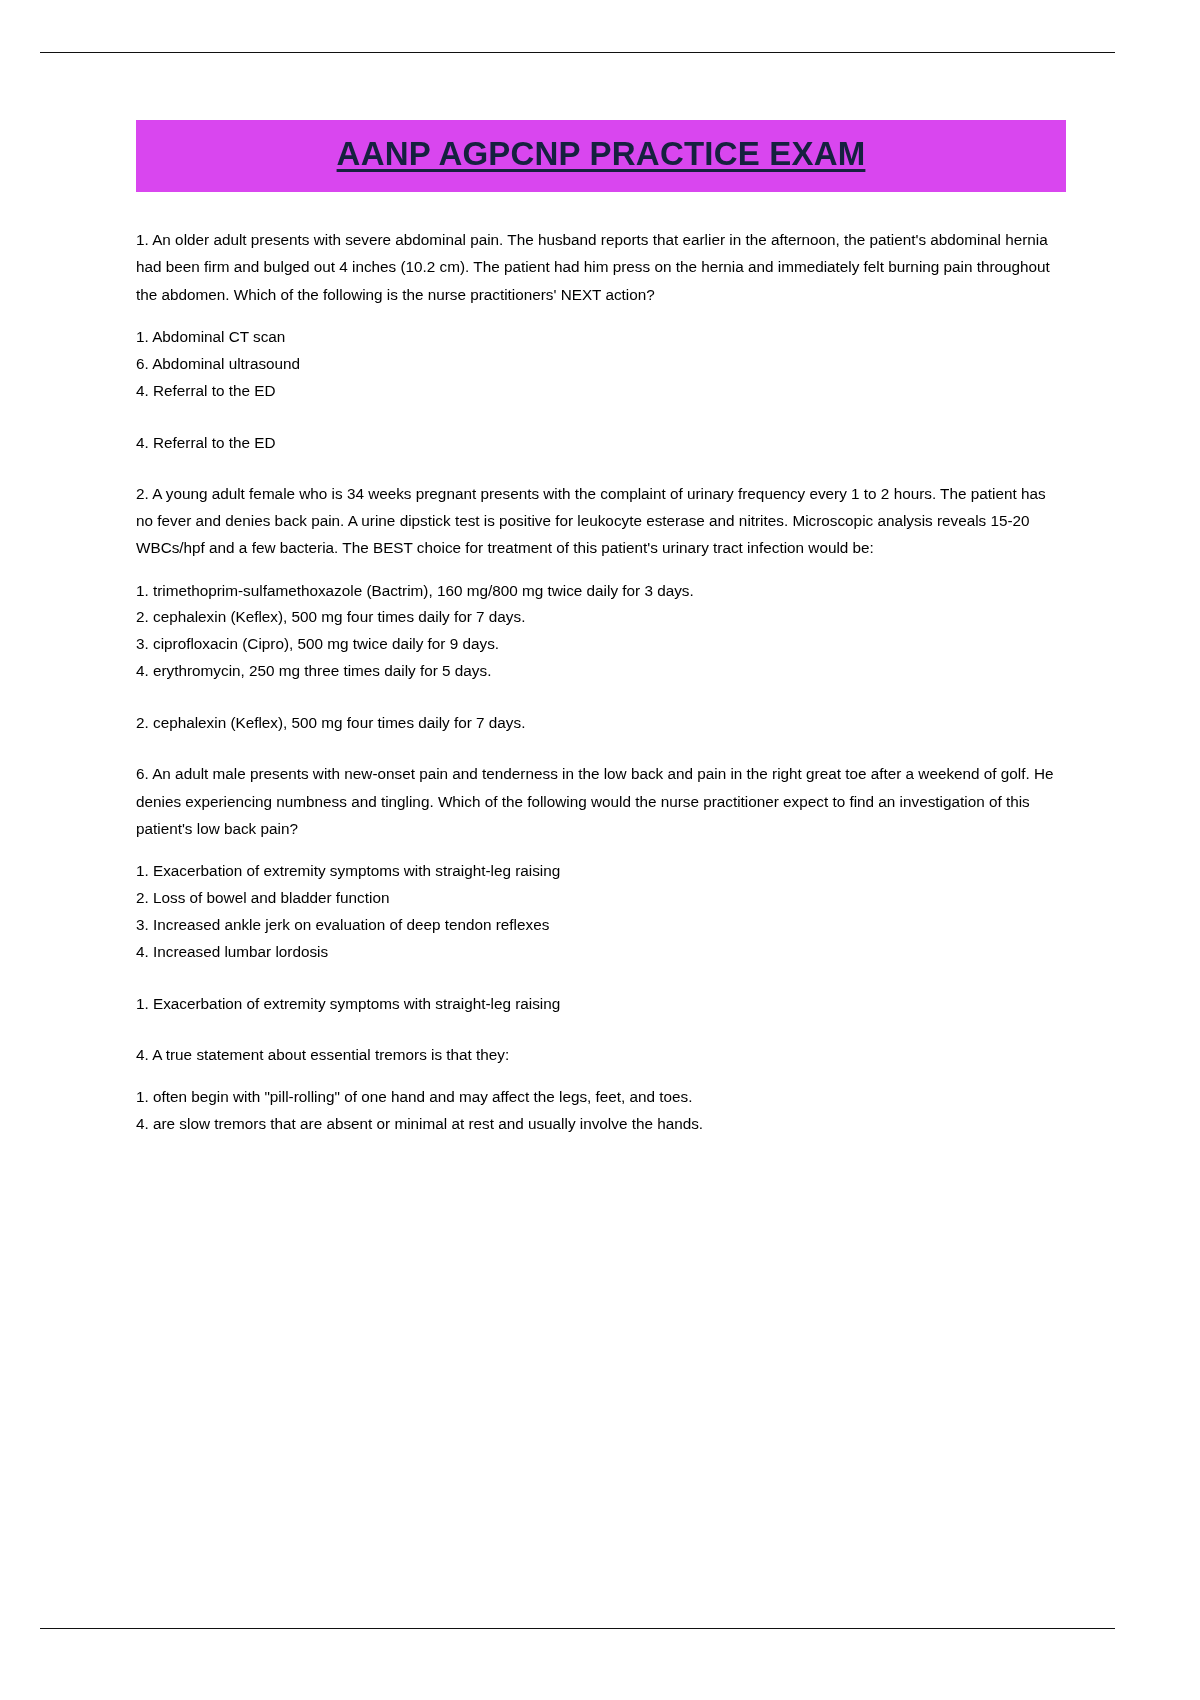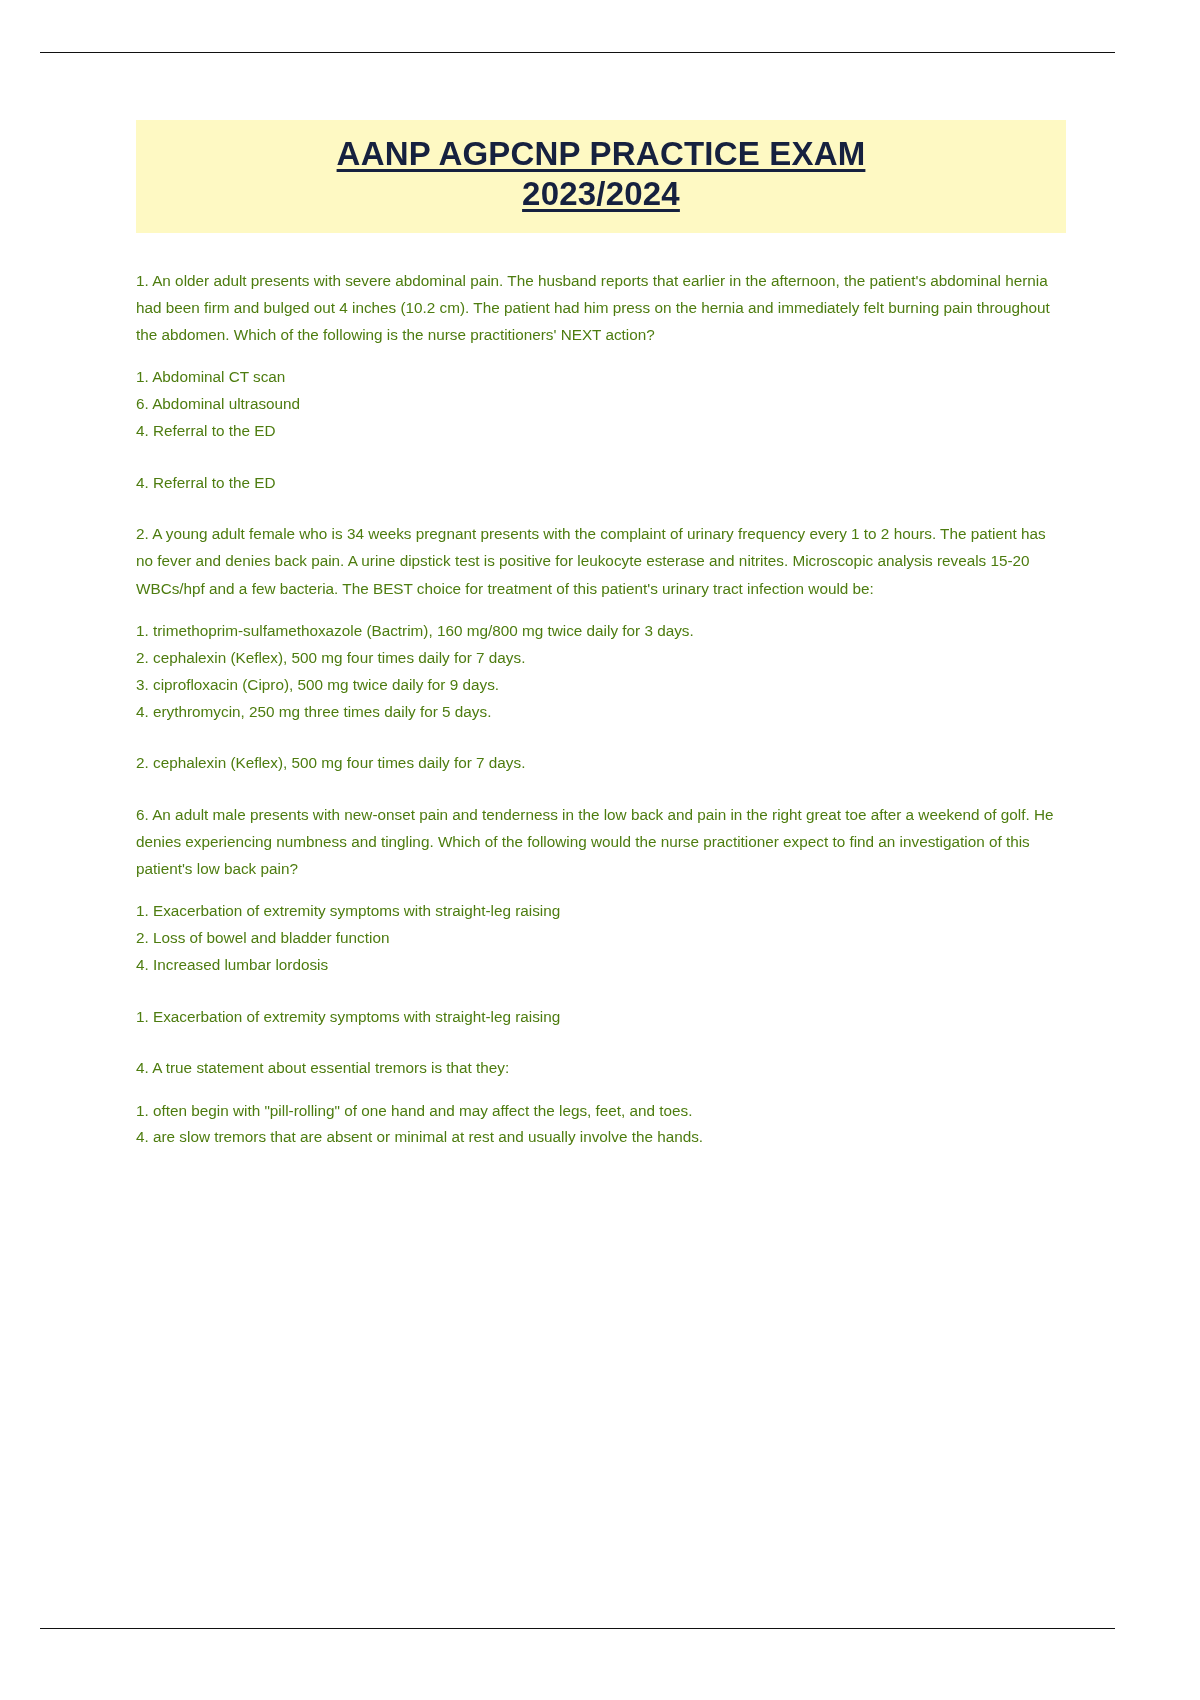--- a/index.html
+++ b/index.html
@@ -33,41 +33,41 @@
   .rule-bottom { top: 1628px; }
 
   .content {
     position: absolute;
     left: 96px;
     top: 120px;
     width: 930px;
   }
 
   .title-block {
-    background: #fef9c3;
+    background: #d946ef;
     padding: 14px 10px 18px 10px;
     text-align: center;
   }
   .title-line {
     font-family: "Liberation Sans", sans-serif;
     font-weight: bold;
     font-size: 33px;
     line-height: 1.22;
     color: #16213f;
     letter-spacing: 0.2px;
   }
   .title-line span {
     text-decoration: underline;
     text-underline-offset: 4px;
   }
 
   .body-text {
     font-size: 15.3px;
     line-height: 1.78;
-    color: #4d7c0f;
+    color: #000000;
   }
 
   .qtext {
     margin-top: 34px;
     text-align: left;
   }
   .opts {
     margin-top: 16px;
   }
   .opt {
@@ -82,21 +82,20 @@
 
 <div class="page">
 
   <div class="rule rule-top"></div>
   <div class="rule rule-bottom"></div>
 
   <div class="content">
 
     <div class="title-block">
       <div class="title-line"><span>AANP AGPCNP PRACTICE EXAM</span></div>
-      <div class="title-line"><span>2023/2024</span></div>
     </div>
 
     <div class="question">
       <p class="body-text qtext">1. An older adult presents with severe abdominal pain. The husband reports that earlier in the afternoon, the patient's abdominal hernia had been firm and bulged out 4 inches (10.2 cm). The patient had him press on the hernia and immediately felt burning pain throughout the abdomen. Which of the following is the nurse practitioners' NEXT action?</p>
       <div class="body-text opts">
         <div class="opt">1. Abdominal CT scan</div>
         <div class="opt">6. Abdominal ultrasound</div>
         <div class="opt">4. Referral to the ED</div>
       </div>
       <p class="body-text answer">4. Referral to the ED</p>
@@ -111,20 +110,21 @@
         <div class="opt">4. erythromycin, 250 mg three times daily for 5 days.</div>
       </div>
       <p class="body-text answer">2. cephalexin (Keflex), 500 mg four times daily for 7 days.</p>
     </div>
 
     <div class="question">
       <p class="body-text answer">6. An adult male presents with new-onset pain and tenderness in the low back and pain in the right great toe after a weekend of golf. He denies experiencing numbness and tingling. Which of the following would the nurse practitioner expect to find an investigation of this patient's low back pain?</p>
       <div class="body-text opts">
         <div class="opt">1. Exacerbation of extremity symptoms with straight-leg raising</div>
         <div class="opt">2. Loss of bowel and bladder function</div>
+        <div class="opt">3. Increased ankle jerk on evaluation of deep tendon reflexes</div>
         <div class="opt">4. Increased lumbar lordosis</div>
       </div>
       <p class="body-text answer">1. Exacerbation of extremity symptoms with straight-leg raising</p>
     </div>
 
     <div class="question">
       <p class="body-text answer">4. A true statement about essential tremors is that they:</p>
       <div class="body-text opts">
         <div class="opt">1. often begin with "pill-rolling" of one hand and may affect the legs, feet, and toes.</div>
         <div class="opt">4. are slow tremors that are absent or minimal at rest and usually involve the hands.</div>

